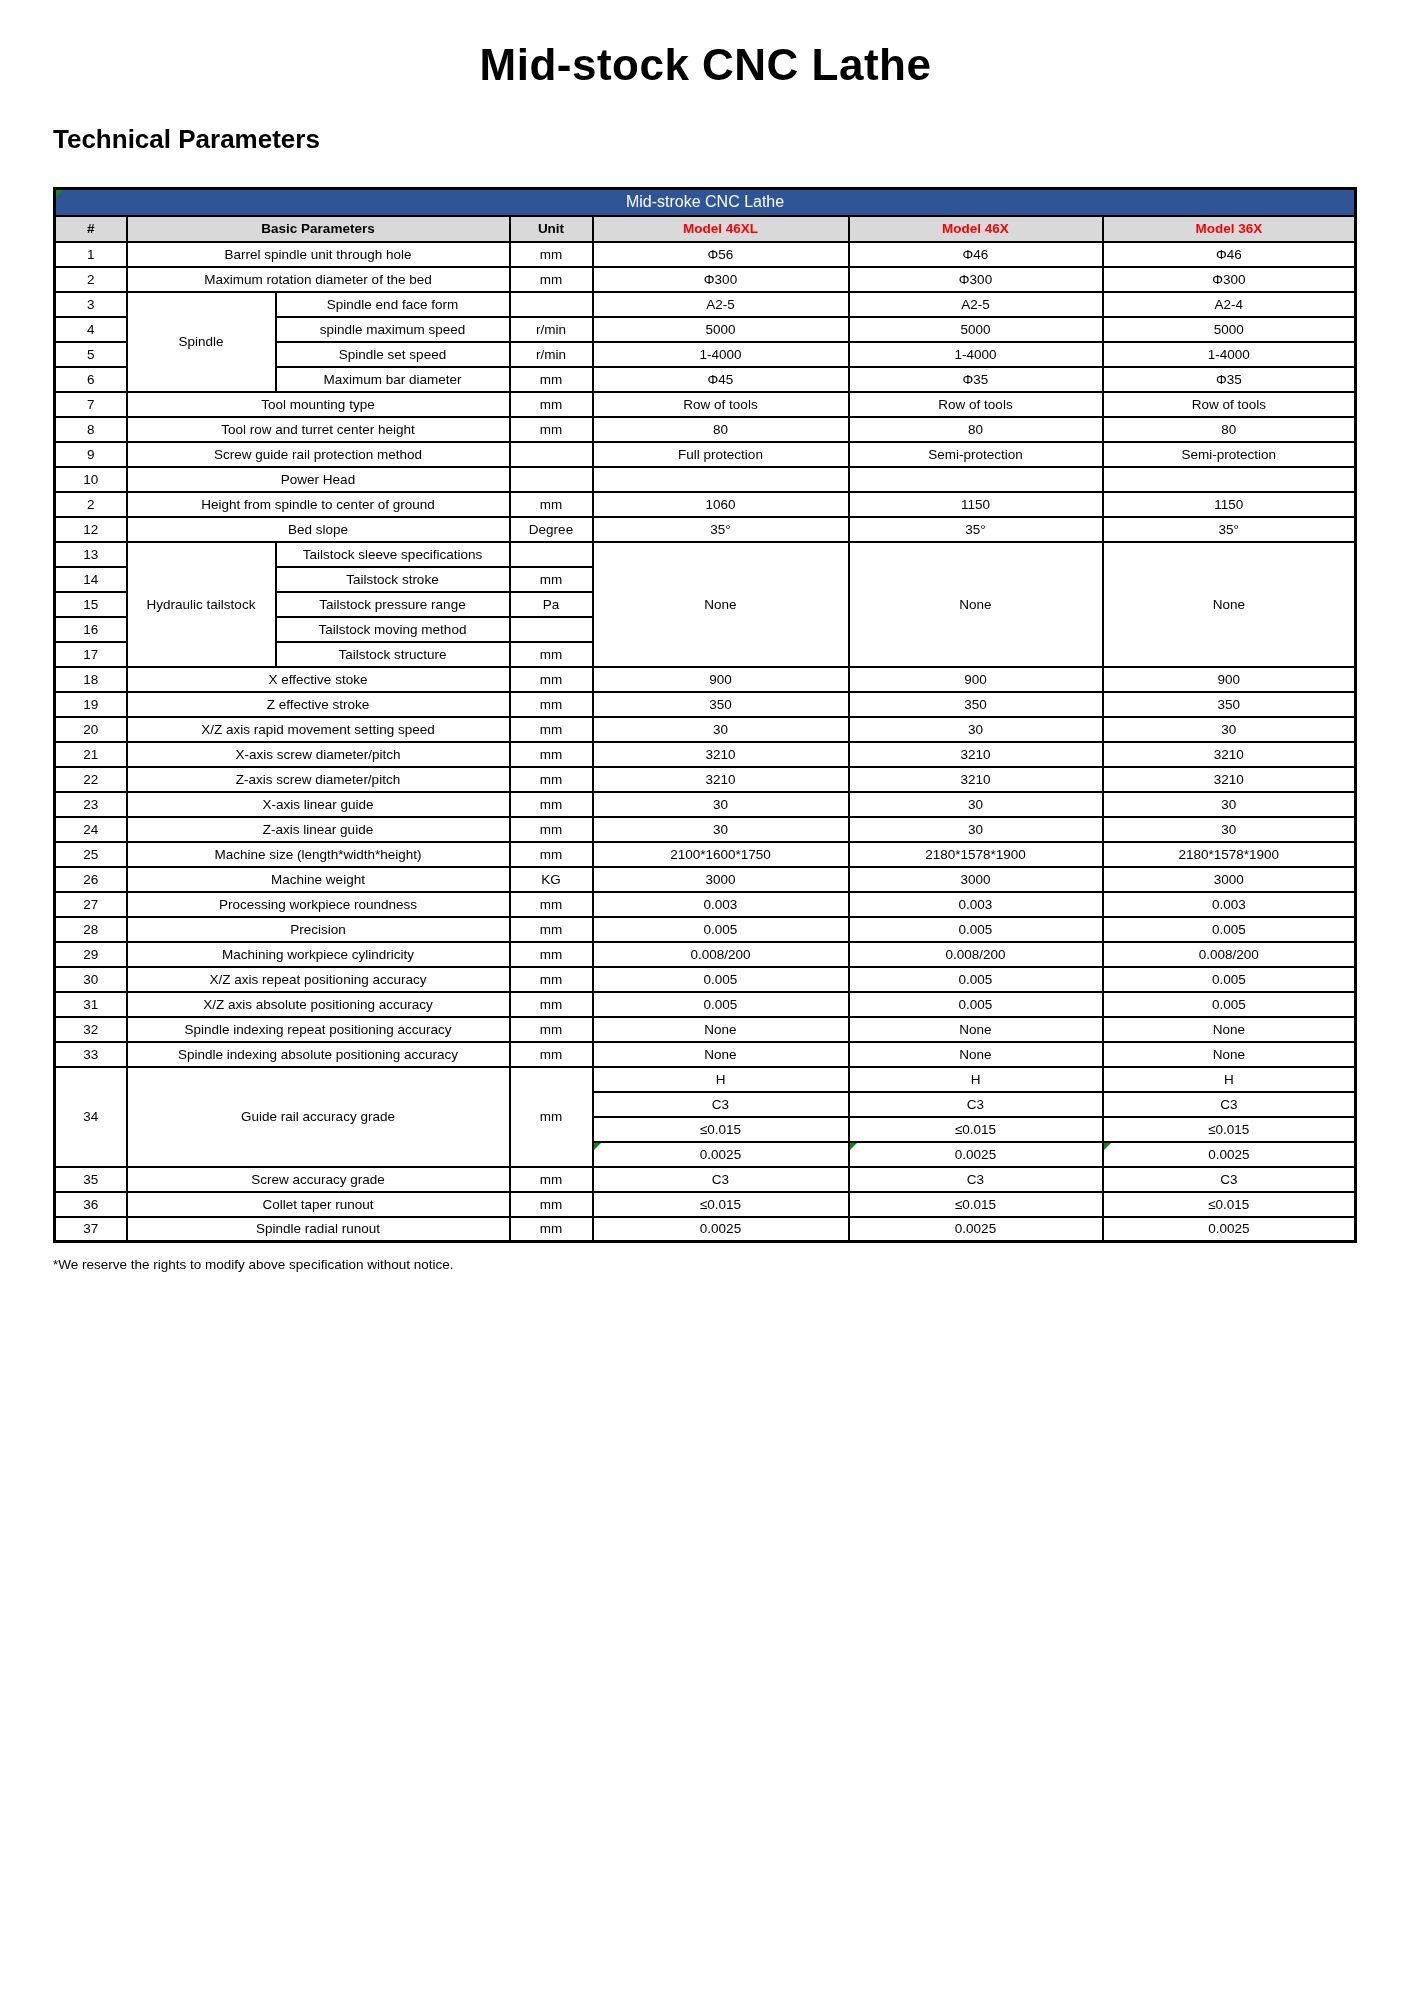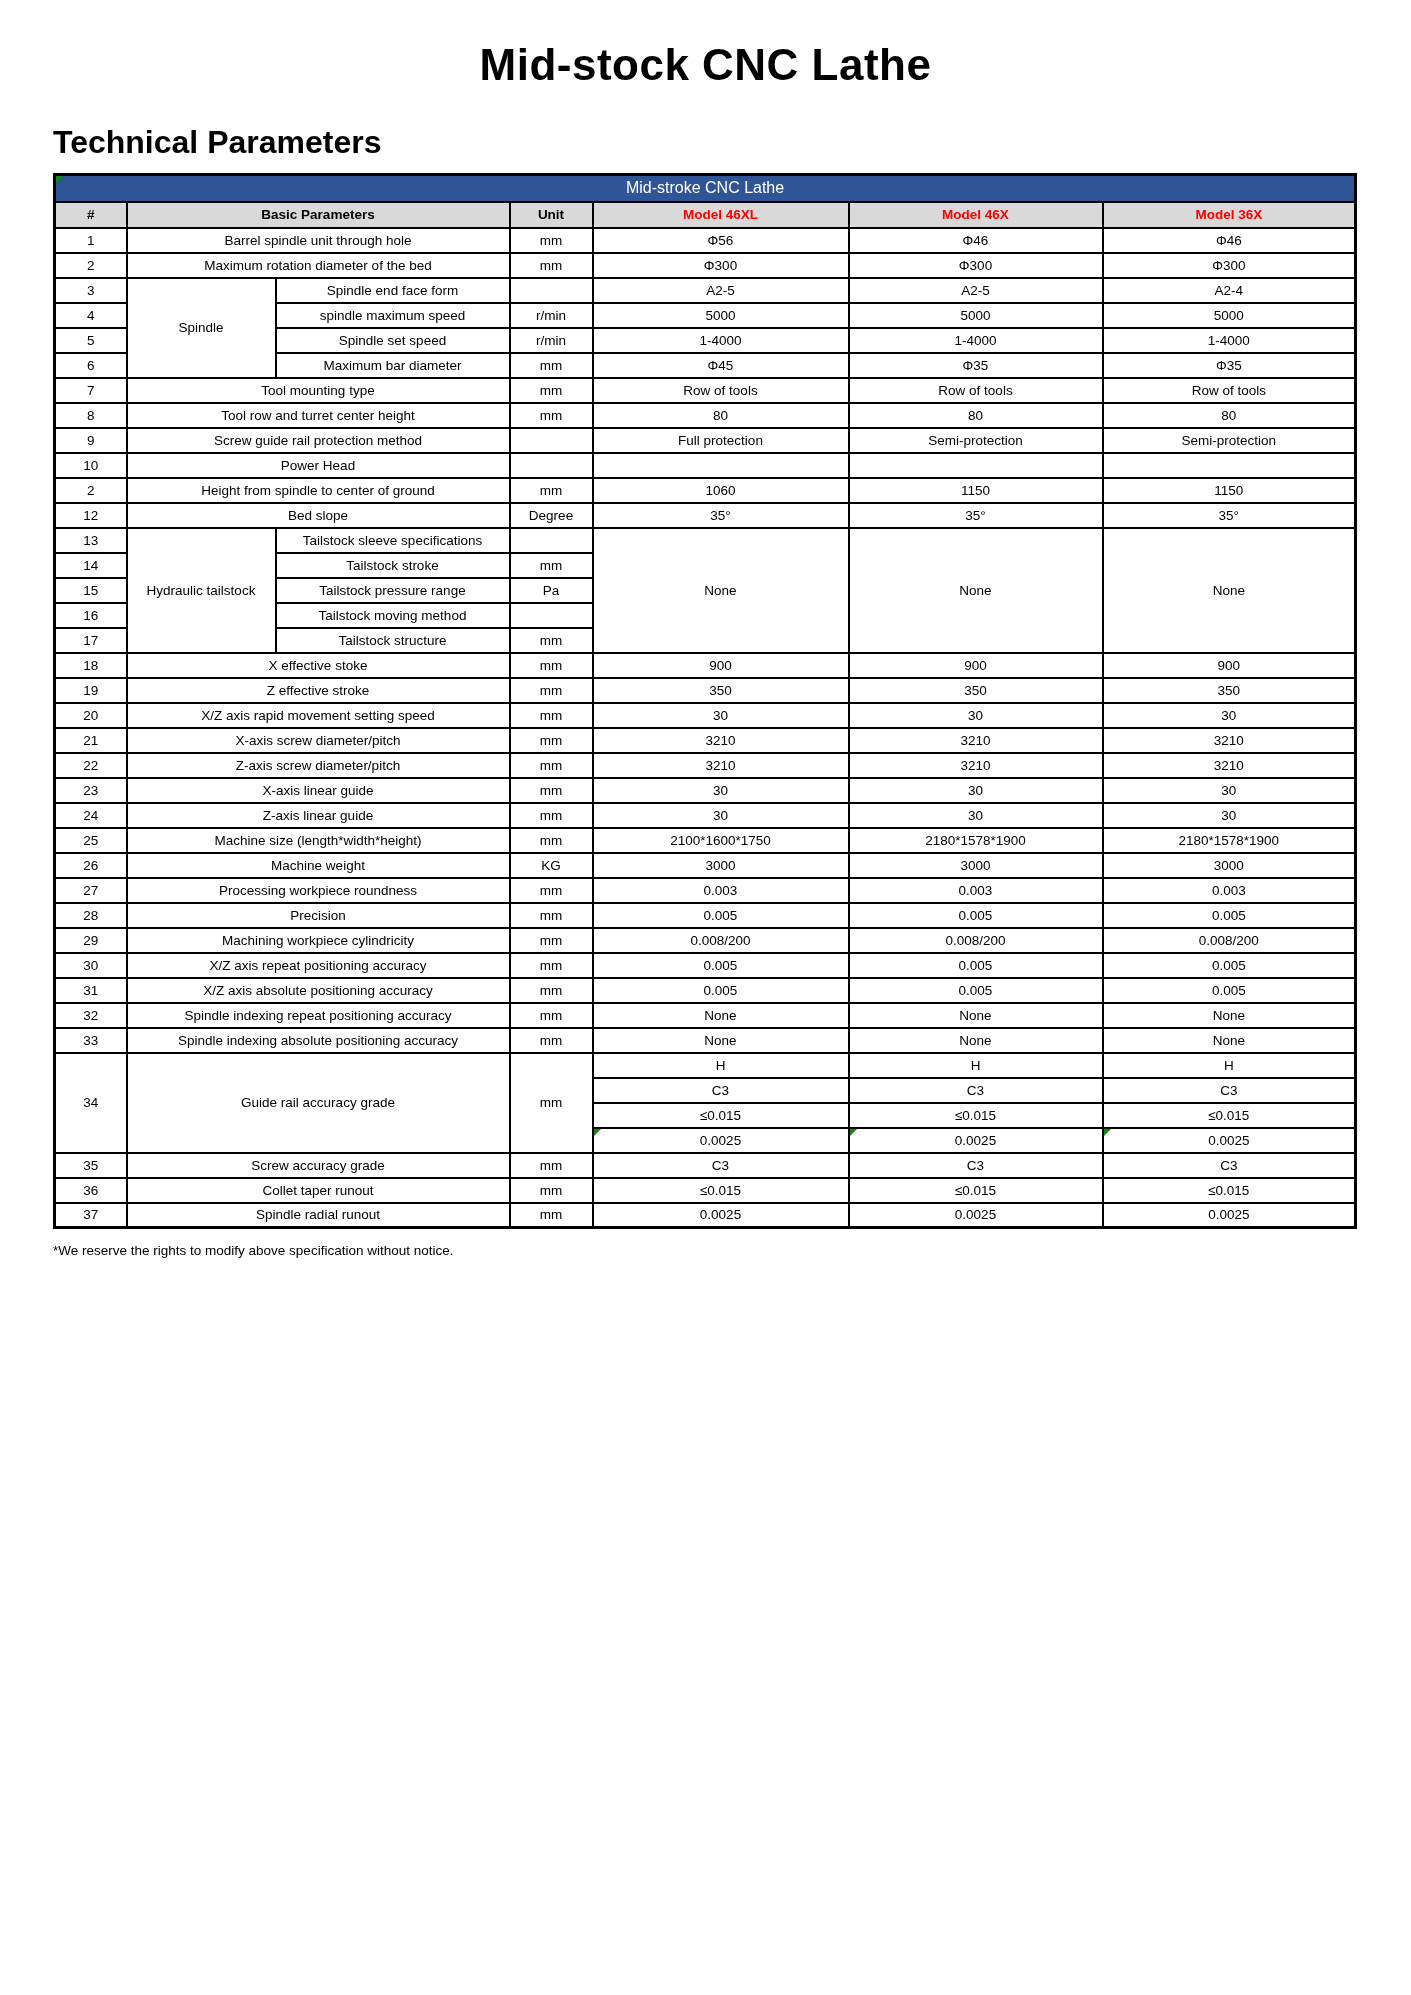--- a/index.html
+++ b/index.html
@@ -18,22 +18,22 @@
     border-radius: 15px;
   }
   .doc-title {
     margin: 40px 0 0 0;
     text-align: center;
     font-size: 44px;
     font-weight: bold;
     letter-spacing: 0.5px;
   }
   .section-heading {
-    margin: 34px 0 12px 53px;
-    font-size: 32px;
+    margin: 34px 0 32px 53px;
+    font-size: 26px;
     font-weight: bold;
   }
   table.spec-table {
     margin-left: 53px;
     width: 1301px;
     table-layout: fixed;
     border-collapse: collapse;
     border: 3px solid #000;
     font-size: 13.5px;
   }

